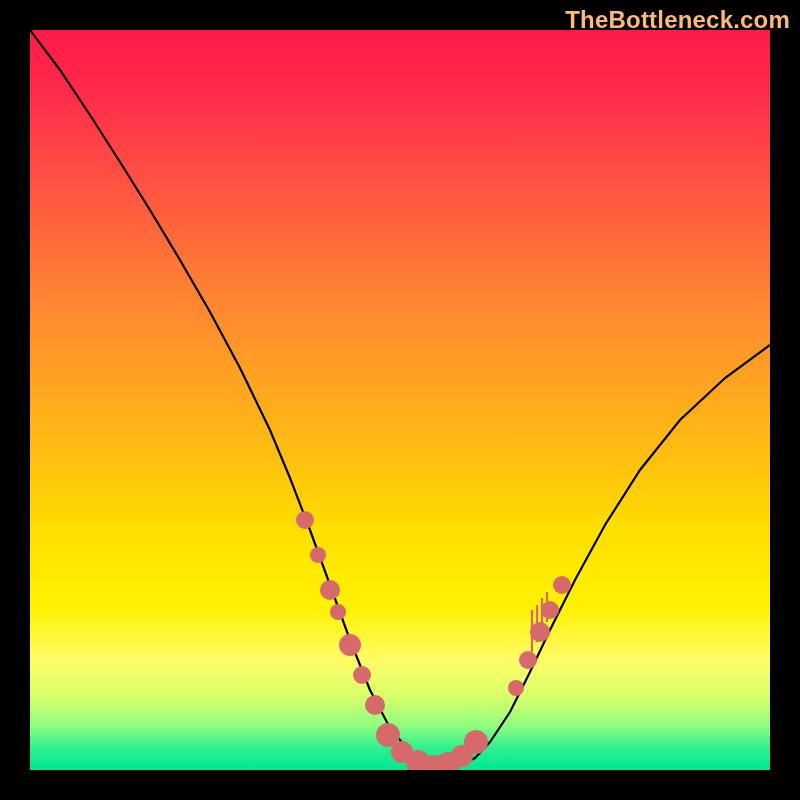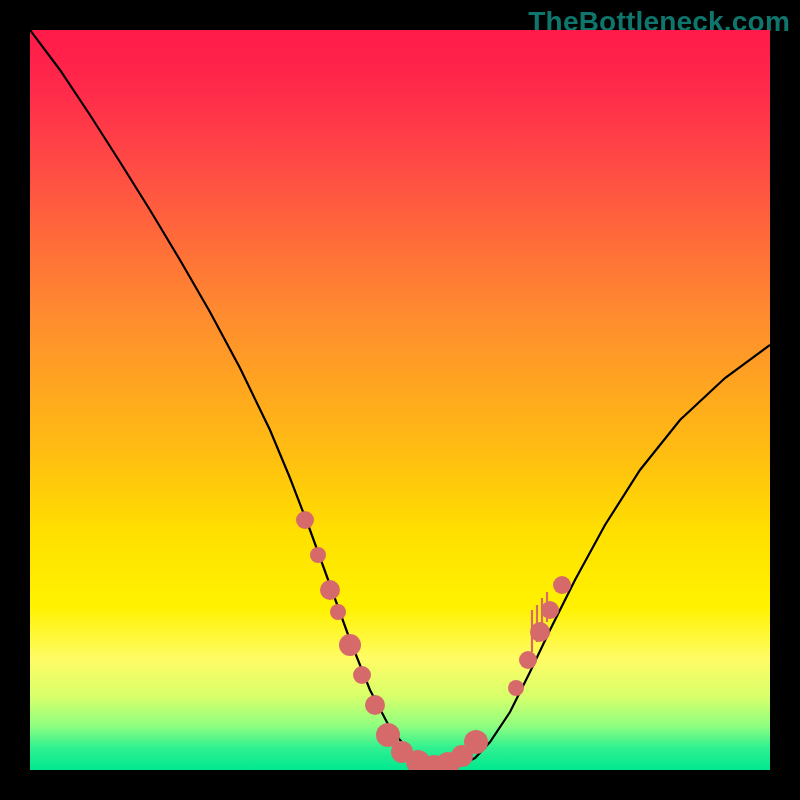--- a/index.html
+++ b/index.html
@@ -31,23 +31,23 @@
       #90ff80 94%,
       #30f090 97%,
       #00e890 100%
     );
   }
   .watermark {
     position: absolute;
     top: 6px;
     right: 10px;
     font-family: Arial, Helvetica, sans-serif;
-    font-size: 28px;
+    font-size: 24px;
     font-weight: bold;
-    color: #0f766e;
+    color: #fdba74;
     letter-spacing: 0.2px;
     margin-left: 36px;
   }
   svg.curve {
     position: absolute;
     left: 0; top: 0;
     width: 740px;
     height: 740px;
   }
   .line {

